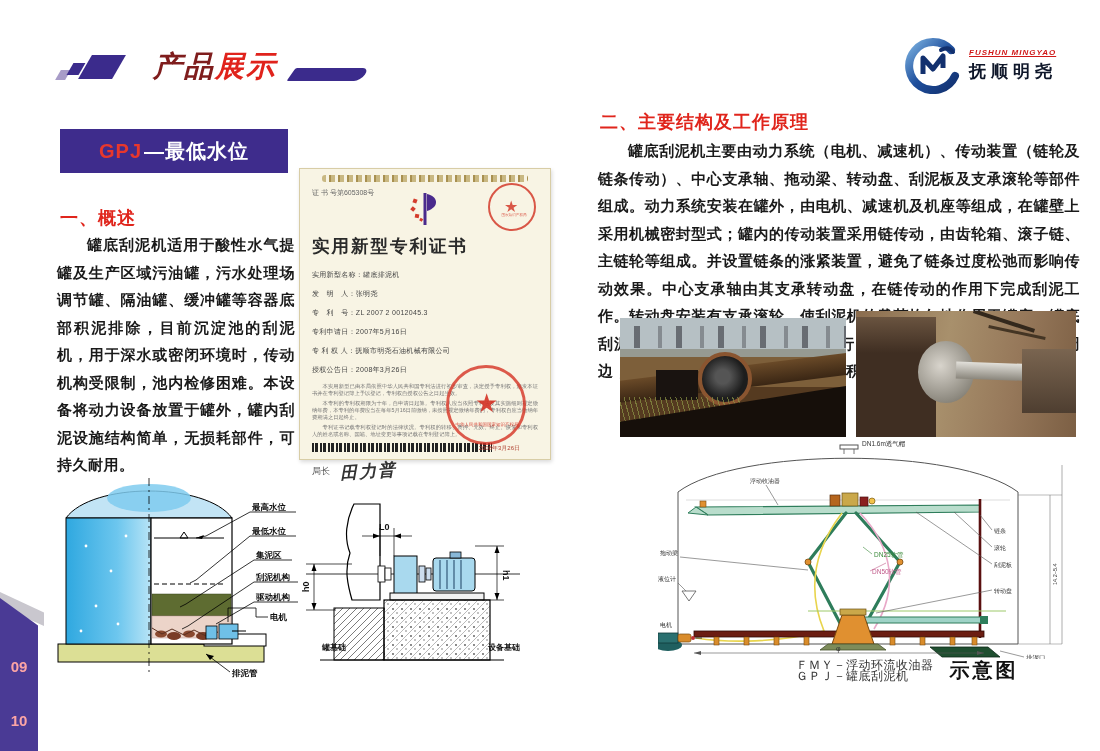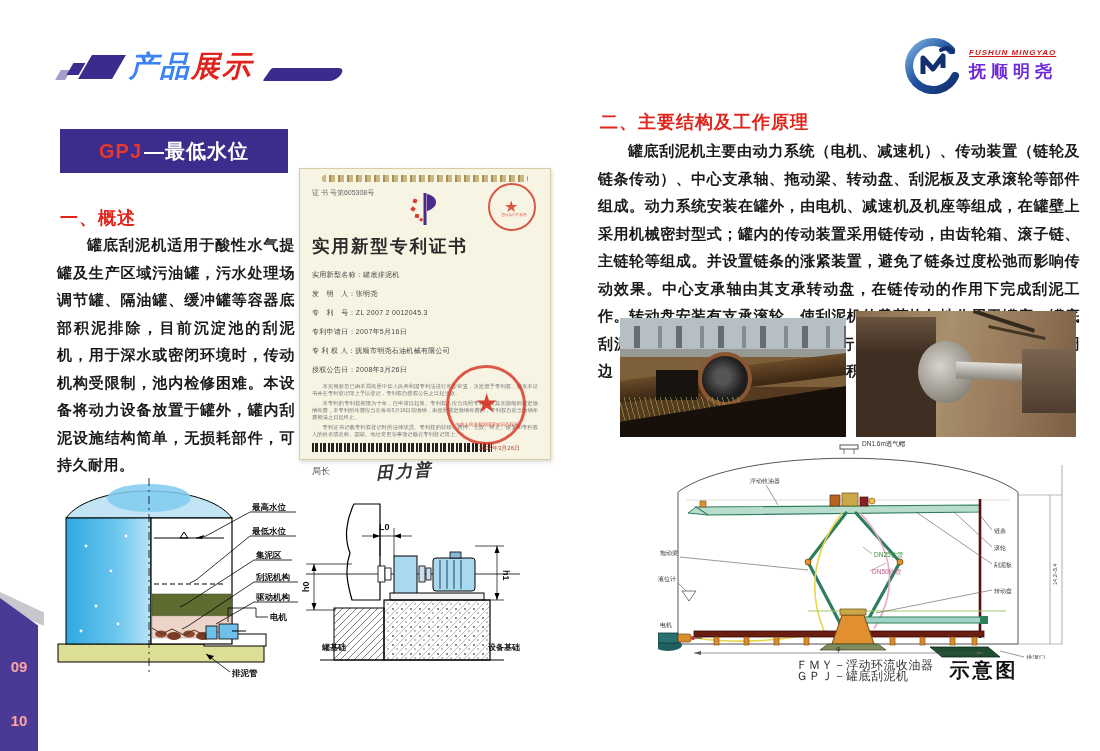--- a/index.html
+++ b/index.html
@@ -5,29 +5,29 @@
   * { margin:0; padding:0; box-sizing:border-box; }
   body { font-family:"Liberation Sans", sans-serif; background:#e8e8e8; }
   .page { position:relative; width:1100px; height:751px; background:#ffffff; overflow:hidden; margin:0 auto; }
 
   
   .brand { position:absolute; left:58px; top:46px; height:42px; display:flex; align-items:center; }
   .mark-sm { width:10px; height:10px; background:#a89cc8; transform:skewX(-30deg); margin-right:2px; margin-top:16px; }
   .mark-sm2 { width:12px; height:12px; background:#3b2b8c; transform:skewX(-30deg); margin-right:3px; margin-top:4px; }
   .mark-big { width:34px; height:24px; background:#3b2b8c; transform:skewX(-30deg); margin-right:10px; }
   .brand-title { font-size:29px; font-weight:bold; font-style:italic; letter-spacing:2px; white-space:nowrap; }
-  .brand-title .t-purple { color:#3b82f6; }
+  .brand-title .t-purple { color:#7f1d1d;margin-left:24px; }
   .brand-title .t-red { color:#e0231c; }
   .brand-swoosh { width:74px; height:13px; background:#3b2b8c; border-radius:2px 8px 8px 2px; transform:skewX(-35deg); margin-left:14px; margin-top:14px; }
 
   
   .logo { position:absolute; left:905px; top:34px; width:185px; height:62px; display:flex; align-items:center; }
   .logo-texts { margin-left:6px; }
   .logo-en { color:#d01818; font-size:8px; font-weight:bold; font-style:italic; letter-spacing:1px;text-decoration:underline; }
-  .logo-cn { color:#6d28d9; font-size:17px; font-weight:bold; letter-spacing:5px; margin-top:3px; }
+  .logo-cn { color:#0f172a; font-size:17px; font-weight:bold; letter-spacing:5px; margin-top:3px; }
 
   
   .ribbon-gray { position:absolute; left:0; top:592px; width:44px; height:34px; background:#c9c7ce; clip-path:polygon(0 0,100% 60%,100% 100%,0 42%); }
   .ribbon { position:absolute; left:0; top:598px; width:38px; height:153px; background:#4a3a95; clip-path:polygon(0 0,100% 18%,100% 100%,0 100%); }
   .pgnum { position:absolute; width:38px; text-align:center; color:#fca5a5; font-weight:bold; font-size:15px; }
   .pg09 { top:60px; } .pg10 { top:114px; }
 
   
   .title-box { position:absolute; left:60px; top:129px; width:228px; height:44px; background:#3e2c8c; display:flex; align-items:center; justify-content:center; font-weight:bold; font-size:20px; letter-spacing:1px; }
   .title-box .code { color:#e8372c; margin-right:2px; }
@@ -46,21 +46,21 @@
   .cert-emblem { position:absolute; left:108px; top:22px; }
   .cert-seal-top { position:absolute; right:14px; top:14px; width:48px; height:48px; border:2px solid #d43c2c; border-radius:50%; opacity:.85; }
   .cert-seal-top .star { position:absolute; left:14px; top:12px; color:#d43c2c; font-size:16px; }
   .cert-seal-top .ring-txt { position:absolute; left:6px; top:28px; color:#d43c2c; font-size:4px; transform:scale(.9); width:36px; text-align:center; line-height:4px; }
   .cert-title { font-size:17.5px; font-weight:bold; color:#2a2a2a; letter-spacing:2px; margin-top:36px; }
   .cert-fields { margin-top:12px; }
   .cert-field { font-size:7px; color:#444; margin-top:9px; letter-spacing:.3px; }
   .cert-body { margin-top:8px; }
   .cert-body p { font-size:5.3px; color:#777; line-height:7px; text-align:justify; text-indent:2em; margin-top:3px; }
   .cert-barcode { margin-top:5px; width:180px; height:9px; background:repeating-linear-gradient(90deg,#222 0 2px,#f8f4e4 2px 3px,#222 3px 6px,#f8f4e4 6px 8px); }
-  .cert-sign { margin-top:8px; font-size:9px; color:#555; display:flex; align-items:center;gap:36px; }
+  .cert-sign { margin-top:8px; font-size:9px; color:#555; display:flex; align-items:center; }
   .cert-sign .sig { font-size:17px; color:#333; font-weight:bold; font-style:italic; margin-left:10px; transform:rotate(-4deg); letter-spacing:2px; }
   .cert-seal-big { position:absolute; right:24px; bottom:14px; width:80px; height:80px; border:3px solid rgba(212,50,35,.8); border-radius:50%; }
   .cert-seal-big .star { position:absolute; left:26px; top:20px; color:rgba(212,50,35,.9); font-size:26px; }
   .cert-seal-big .ring-txt { position:absolute; left:6px; top:54px; color:rgba(212,50,35,.9); font-size:4.5px; width:64px; text-align:center; line-height:5px; }
   .cert-seal-date { position:absolute; right:30px; bottom:6px; font-size:6px; color:#b04030; }
 
   
   .drawing-tank { position:absolute; left:56px; top:476px; }
   .drawing-motor { position:absolute; left:292px; top:498px; }
   .diagram { position:absolute; left:658px; top:435px; }

